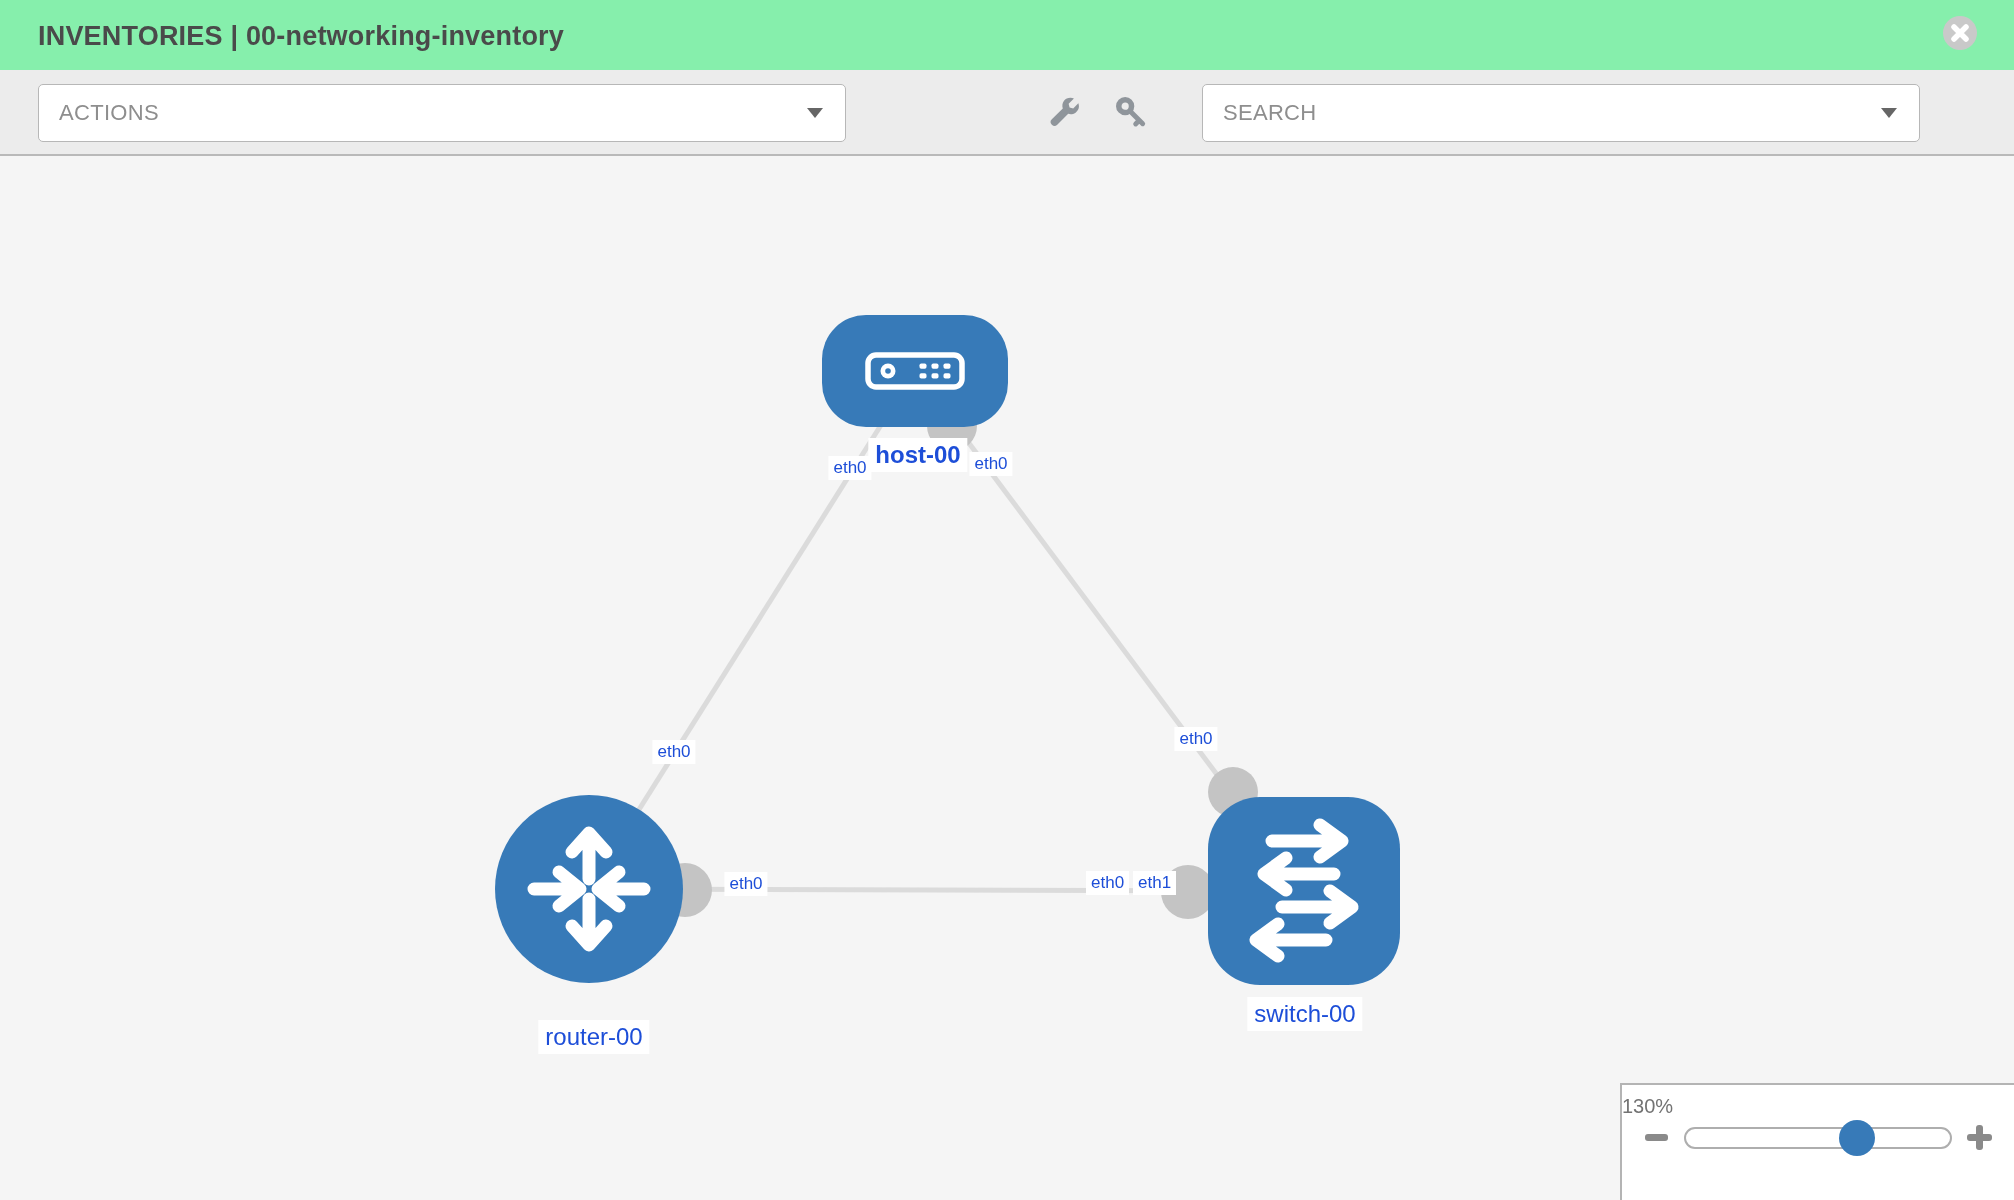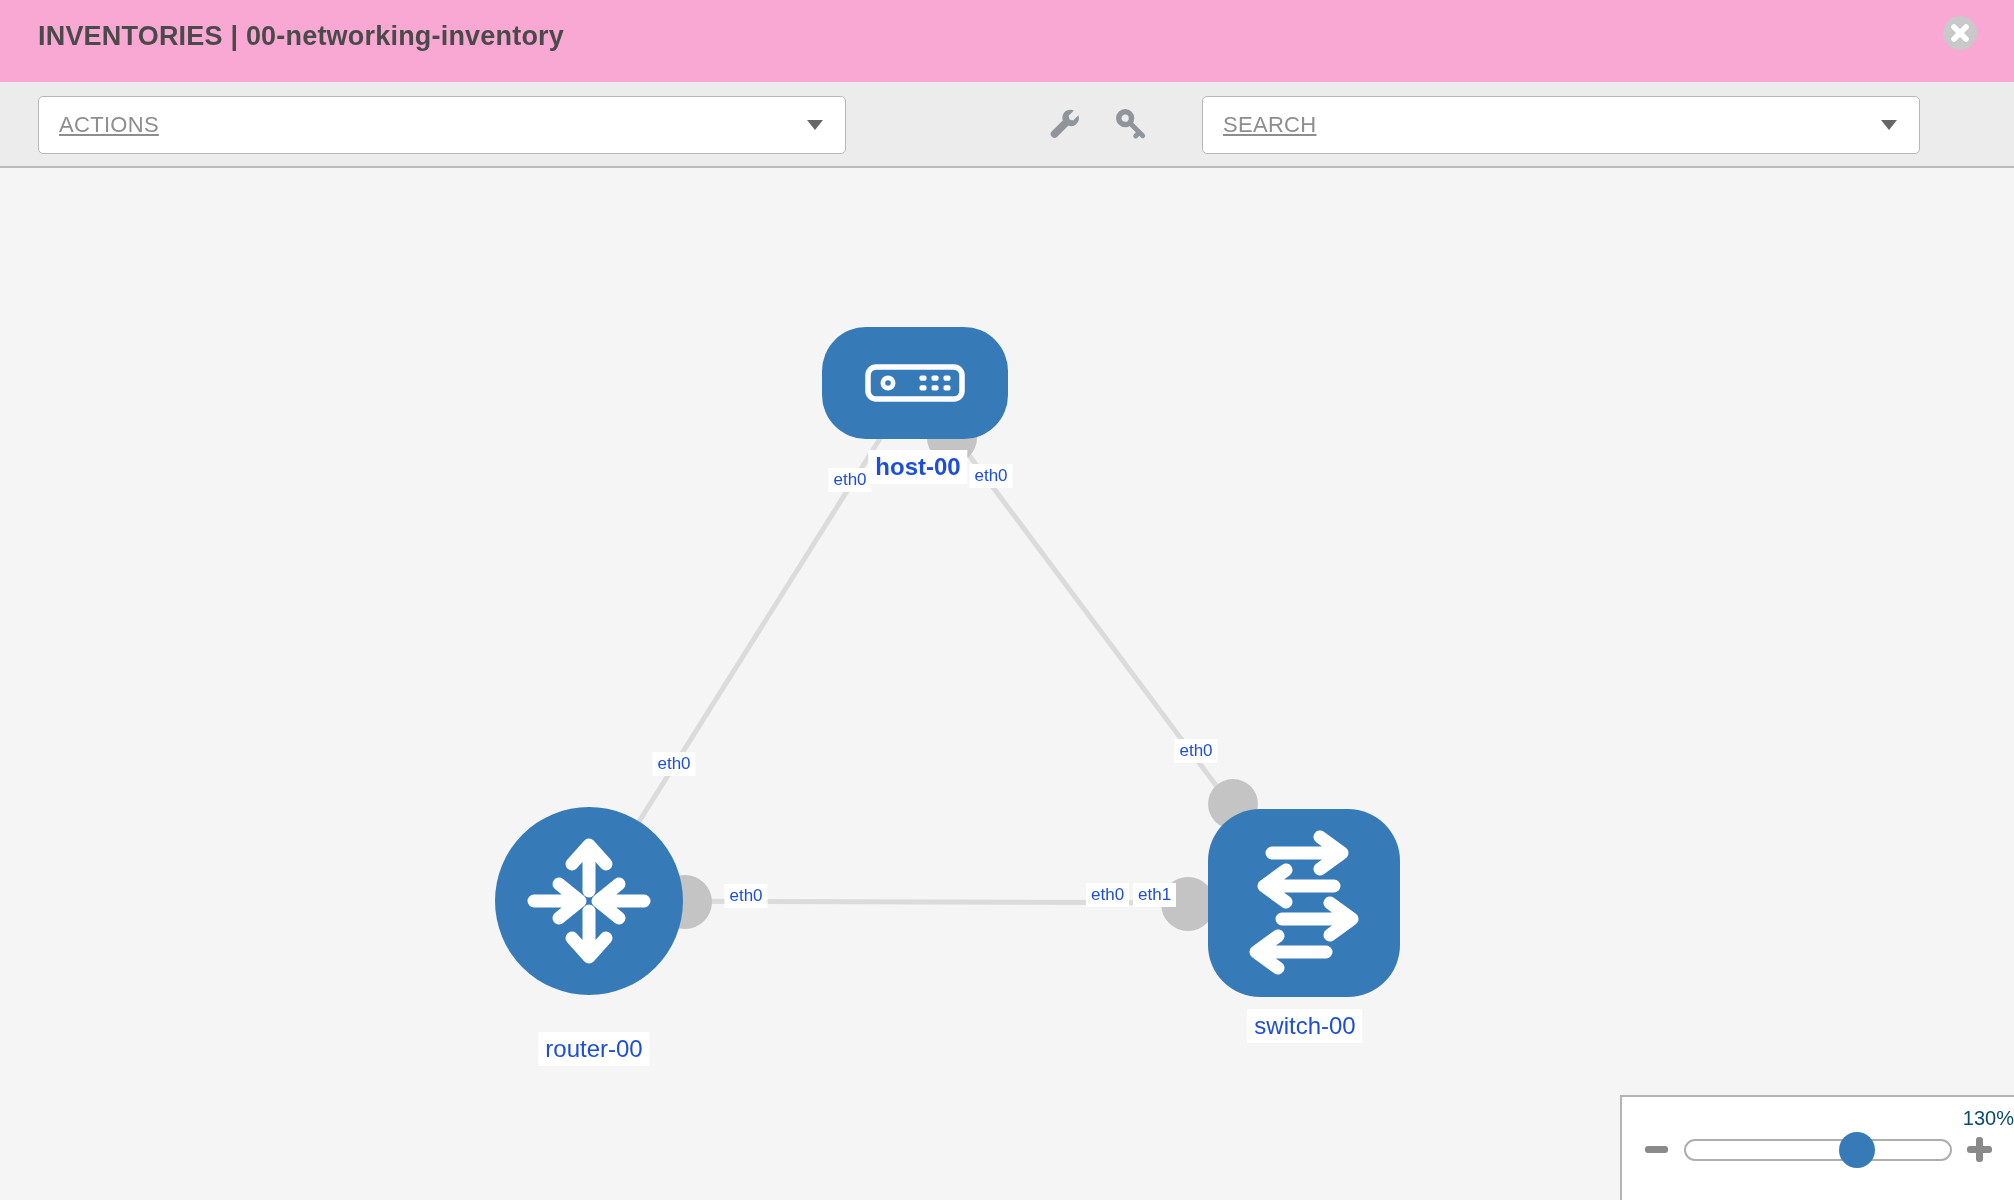--- a/index.html
+++ b/index.html
@@ -2,39 +2,39 @@
 <html><head>
 <meta charset="utf-8">
 <style>
   html,body{margin:0;padding:0;}
   body{
     width:2014px;height:1200px;overflow:hidden;background:#fff;
     font-family:"Liberation Sans","DejaVu Sans",sans-serif;
     -webkit-font-smoothing:antialiased;position:relative;
   }
   
-  .header{position:relative;height:82px;background:#f9a8d4;}
+  .header{position:relative;height:70px;background:#86efac;}
   .page-title{
     margin:0;padding:0 0 0 38px;line-height:72px;font-size:27px;font-weight:bold;color:#4a4a4a;
     letter-spacing:.2px;display:inline-block;
   }
   .close-btn{
     position:absolute;top:16px;left:1943px;width:34px;height:34px;border-radius:50%;
     background:#c9c9c9;display:flex;align-items:center;justify-content:center;cursor:pointer;
   }
   
   .toolbar{
     position:relative;height:84px;background:#ececec;border-bottom:2px solid #b9b9b9;
   }
   .dropdown{
     position:absolute;top:14px;height:58px;background:#fff;border:1px solid #b7b7b7;border-radius:5px;
     display:flex;align-items:center;justify-content:space-between;box-sizing:border-box;
     padding:0 22px 0 20px;cursor:pointer;
   }
-  .dropdown .dd-label{font-size:22px;color:#8e8e8e;letter-spacing:.3px;text-decoration:underline;}
+  .dropdown .dd-label{font-size:22px;color:#8e8e8e;letter-spacing:.3px;}
   .caret{
     width:0;height:0;border-left:8px solid transparent;border-right:8px solid transparent;
     border-top:10px solid #666;display:inline-block;
   }
   .dd-actions{left:38px;width:808px;}
   .dd-search{left:1202px;width:718px;}
   .tool-icon{position:absolute;width:34px;height:34px;cursor:pointer;}
   .tool-icon svg{width:100%;height:100%;}
   .icon-wrench{left:1046px;top:96px;}
   .icon-key{left:1114px;top:98px;}
@@ -54,21 +54,21 @@
   }
   .iface-label{
     font-size:17px;padding:2px 5px;transform:translate(-50%,-50%);
   }
   .iface-label.anchored{transform:translate(0,-50%);}
   
   .zoom-panel{
     position:absolute;left:1620px;top:927px;width:394px;height:117px;box-sizing:border-box;
     background:#ffffff;border:2px solid #b4b4b4;border-right:none;border-bottom:none;z-index:5;
   }
-  .zoom-value{margin-top:10px;text-align:right;font-size:20px;color:#0c4a6e;}
+  .zoom-value{margin-top:10px;text-align:left;font-size:20px;color:#737373;}
   .zoom-row{margin-top:7px;display:flex;align-items:center;justify-content:center;}
   .zoom-minus{
     width:23px;height:7px;border-radius:3px;background:#8a8a8a;margin-right:16px;cursor:pointer;
   }
   .zoom-track{
     position:relative;width:268px;height:22px;box-sizing:border-box;background:#fff;
     border:2px solid #aeaeae;border-radius:13px;cursor:pointer;
   }
   .zoom-thumb{
     position:absolute;left:153px;top:-9px;width:36px;height:36px;border-radius:50%;

